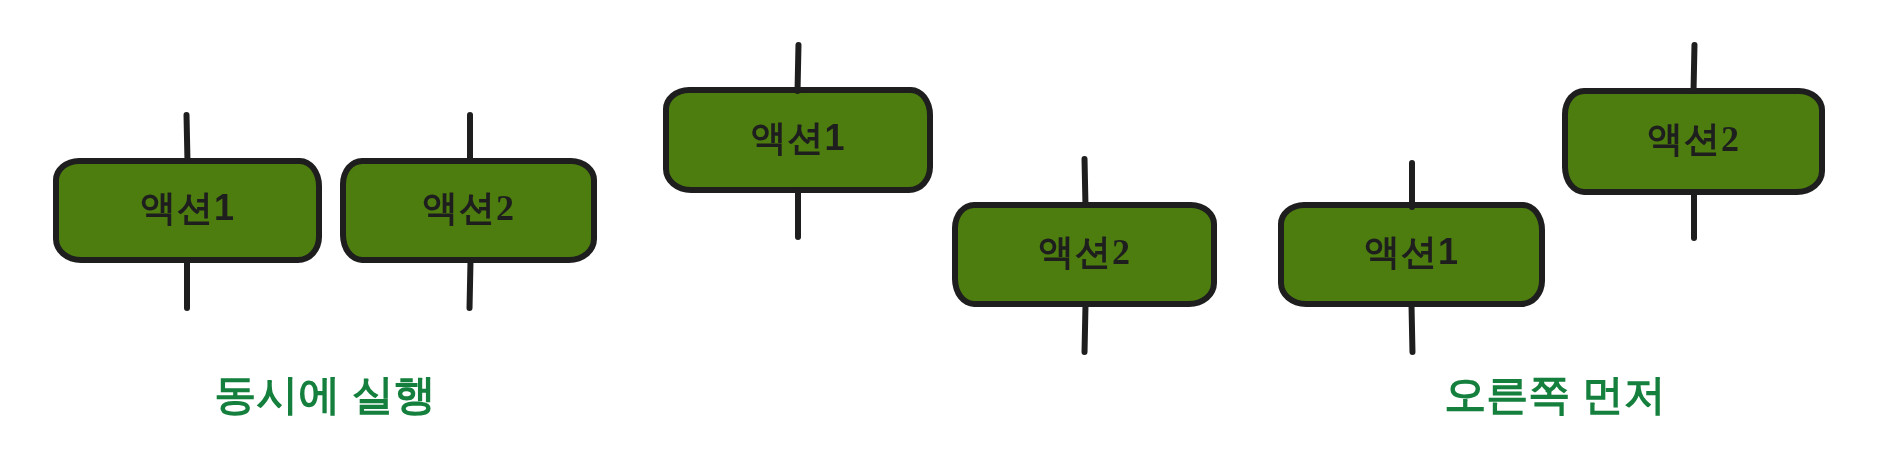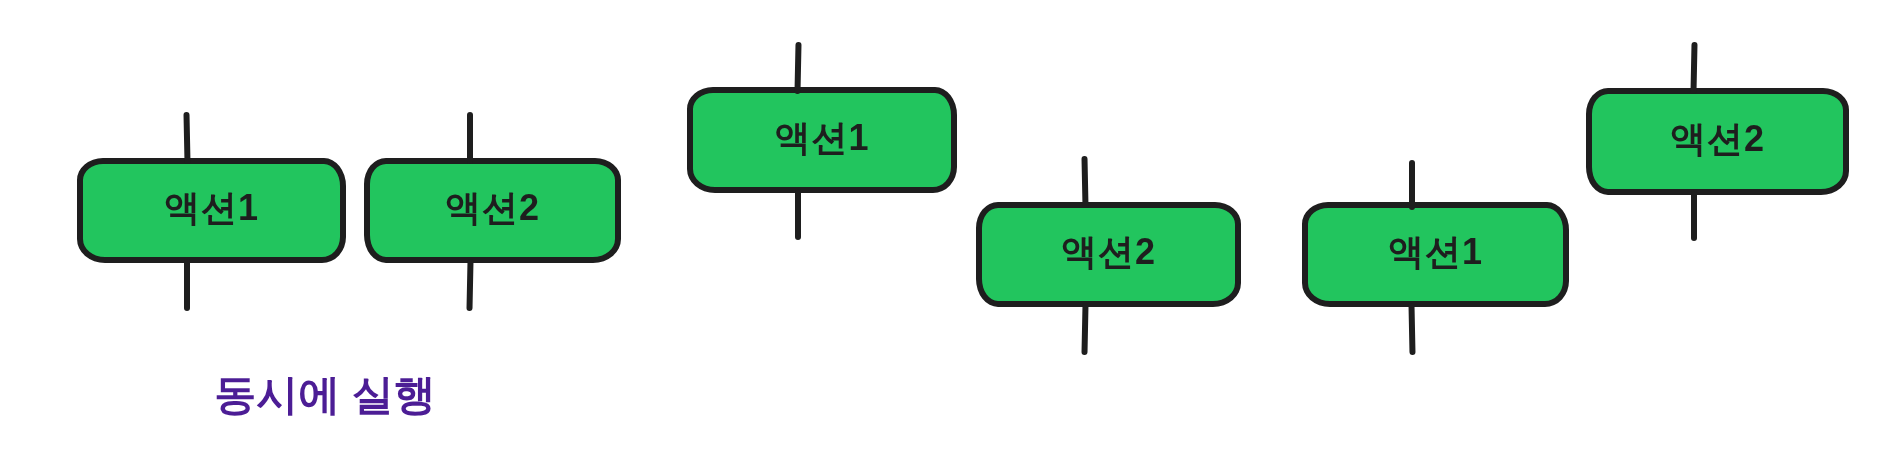--- a/index.html
+++ b/index.html
@@ -16,56 +16,56 @@
     font-family: "Liberation Sans", sans-serif;
   }
   .group {
     position: absolute;
     inset: 0;
   }
   
   .node-box {
     position: absolute;
     box-sizing: border-box;
-    background: #22c55e;
+    background: #4d7c0f;
     border: 6px solid #1e1e1e;
     border-radius: 26px 22px 24px 28px / 22px 28px 26px 24px;
     display: flex;
     align-items: center;
     justify-content: center;
     z-index: 1;
-    margin-left: 24px;
   }
   .node-box .label {
     font-size: 36px;
     font-weight: 700;
     color: #1e1e1e;
     letter-spacing: 1px;
     transform: translateY(-2px);
   }
   .node-box.alt {
     border-radius: 22px 26px 28px 22px / 26px 22px 24px 28px;
+    font-family: Liberation Serif, serif;
   }
   
   .tick {
     position: absolute;
     width: 6px;
     background: #1e1e1e;
     border-radius: 3px;
     z-index: 2;
   }
   .tilt-l { transform: rotate(-1.2deg); }
   .tilt-r { transform: rotate(1.2deg); }
   .caption {
     position: absolute;
     width: 380px;
     text-align: center;
     font-size: 42px;
     font-weight: 700;
-    color: #4c1d95;
+    color: #15803d;
     letter-spacing: 0px;
     white-space: nowrap;
   }
 </style>
 </head>
 <body>
 
 <div id="canvas">
 
   <div class="group">
@@ -105,15 +105,16 @@
       <span class="label">액션1</span>
     </div>
     <div class="tick tilt-l" style="left:1409px; top:303px; height:52px;"></div>
 
     <div class="tick tilt-r" style="left:1691px; top:42px; height:52px;"></div>
     <div class="node-box alt" style="left:1562px; top:88px; width:263px; height:107px;">
       <span class="label">액션2</span>
     </div>
     <div class="tick" style="left:1691px; top:191px; height:50px;"></div>
 
+    <div class="caption" style="left:1365px; top:367px;">오른쪽 먼저</div>
   </div>
 
 </div>
 
 </body></html>

